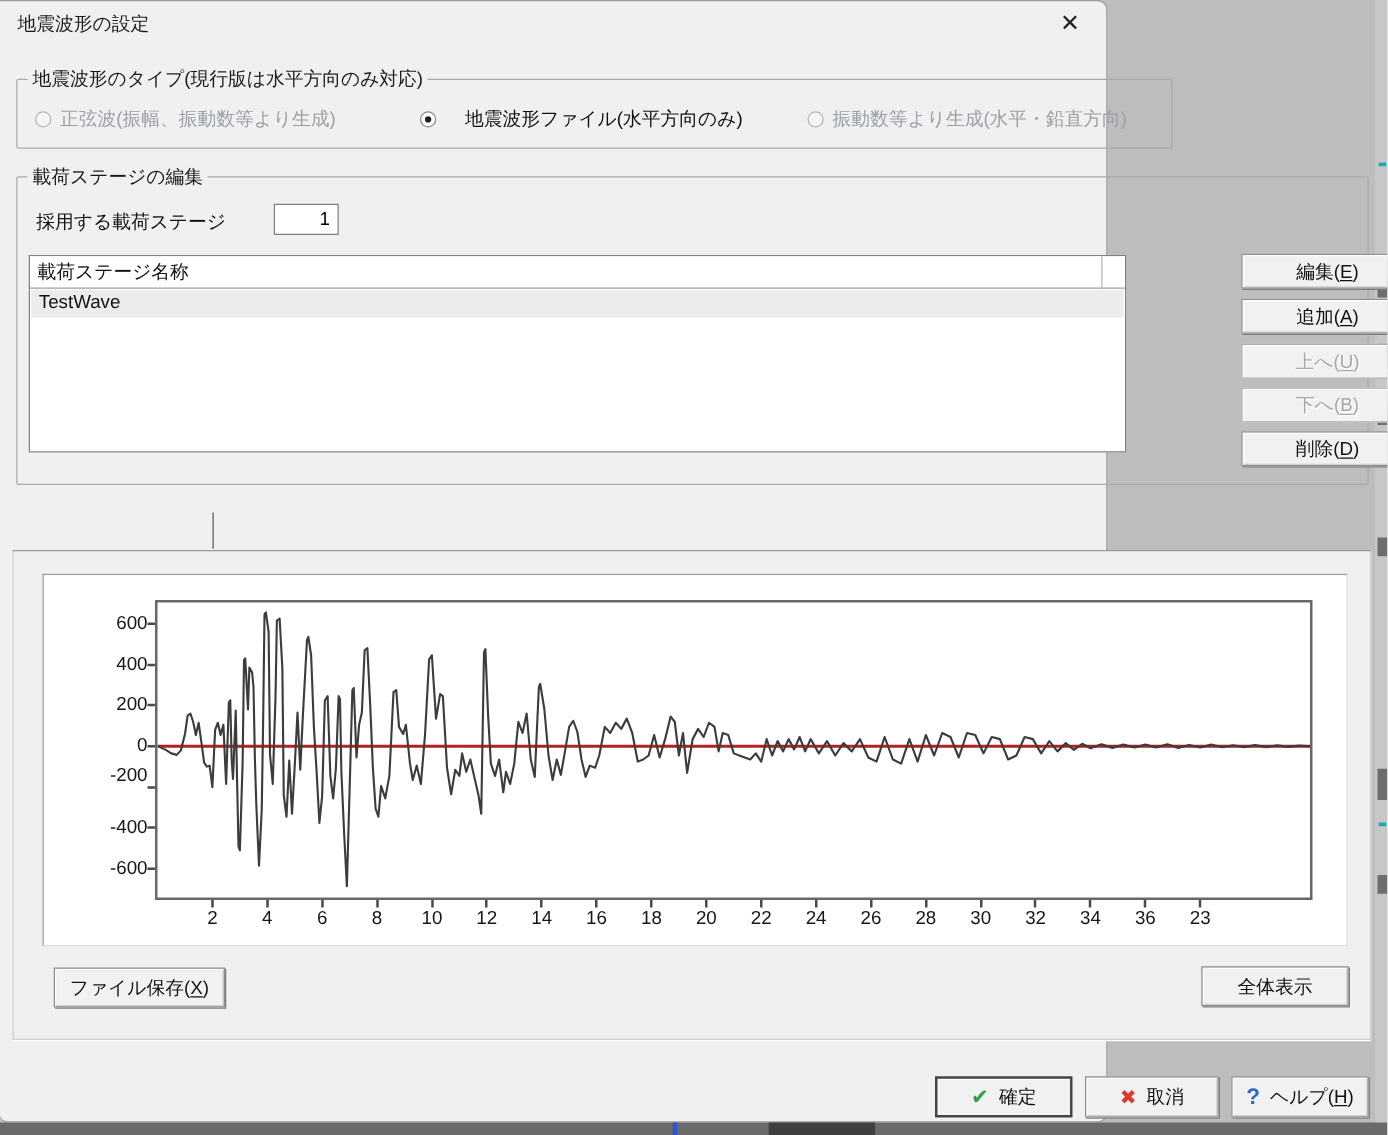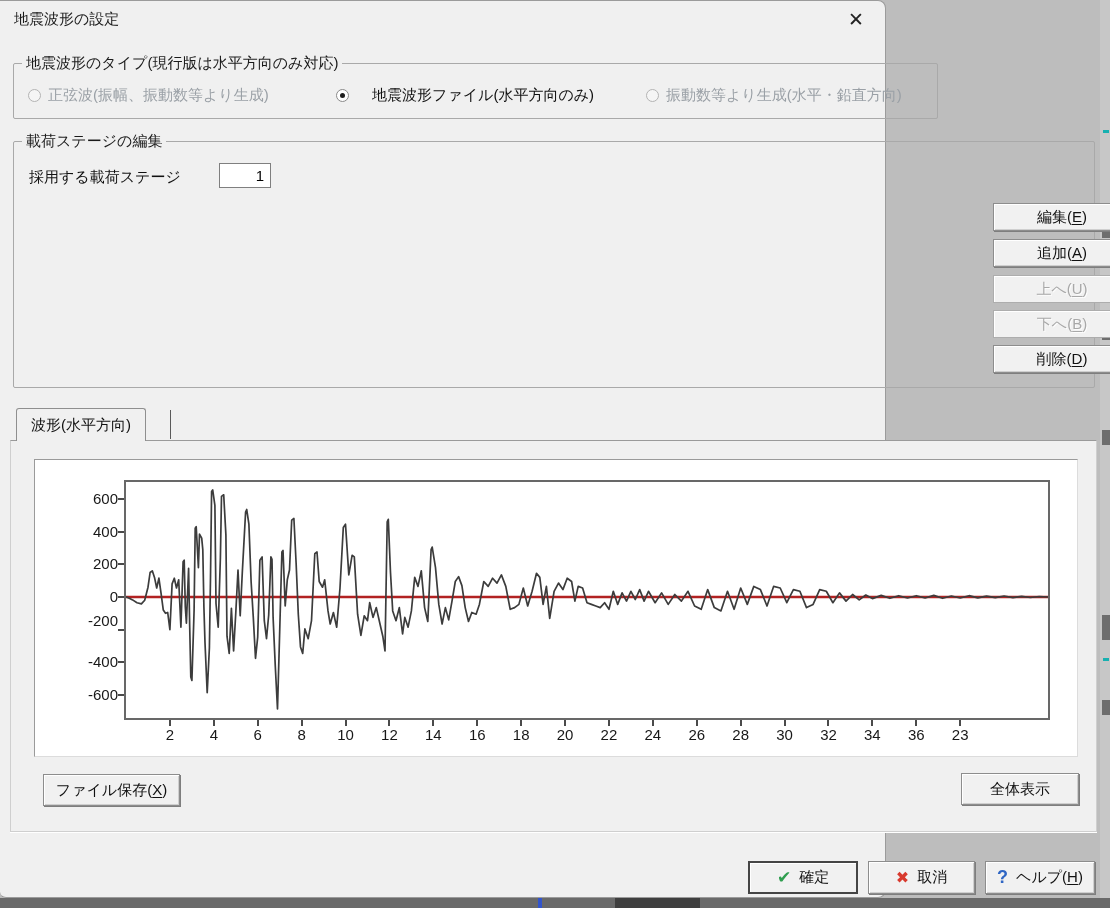--- a/index.html
+++ b/index.html
@@ -120,32 +120,38 @@
             <span class="radio-circle disabled"></span>
             <span>振動数等より生成(水平・鉛直方向)</span>
           </div>
         </div>
     </div>
 
     <div class="group" style="left:13px; top:140px; width:1082px; height:247px;">
       <span class="group-label">載荷ステージの編集</span>
       <span class="adopt-label">採用する載荷ステージ</span>
       <input class="adopt-input" value="1" style="">
+      <div class="listbox">
+        <div class="list-header">
+          <span>載荷ステージ名称</span>
+          <span class="colsep"></span>
+        </div>
+        <div id="stage-rows">
+            <div class="list-row">TestWave</div>
+          </div>
+      </div>
       <div id="stage-buttons">
           <button class="btn stage-btn" style="top: 61px;"><span>編集(</span><span class="mn">E</span><span>)</span></button>
           <button class="btn stage-btn" style="top: 97px;"><span>追加(</span><span class="mn">A</span><span>)</span></button>
           <button class="btn stage-btn disabled" style="top: 133px;"><span>上へ(</span><span class="mn">U</span><span>)</span></button>
           <button class="btn stage-btn disabled" style="top: 168px;"><span>下へ(</span><span class="mn">B</span><span>)</span></button>
           <button class="btn stage-btn" style="top: 203px;"><span>削除(</span><span class="mn">D</span><span>)</span></button>
         </div>
     </div>
 
-    <div class="tab">
-      <span>波形(水平方向)</span>
-    </div>
     <div class="tab-divider"></div>
 
     <div class="tabpage">
       <div class="chart-panel">
         <div id="y-labels">
             <div class="ylab" style="top: 28.9px;">600</div>
             <div class="ylab" style="top: 61.6px;">400</div>
             <div class="ylab" style="top: 94.3px;">200</div>
             <div class="ylab" style="top: 127px;">0</div>
             <div class="ylab" style="top: 151px;">-200</div>

